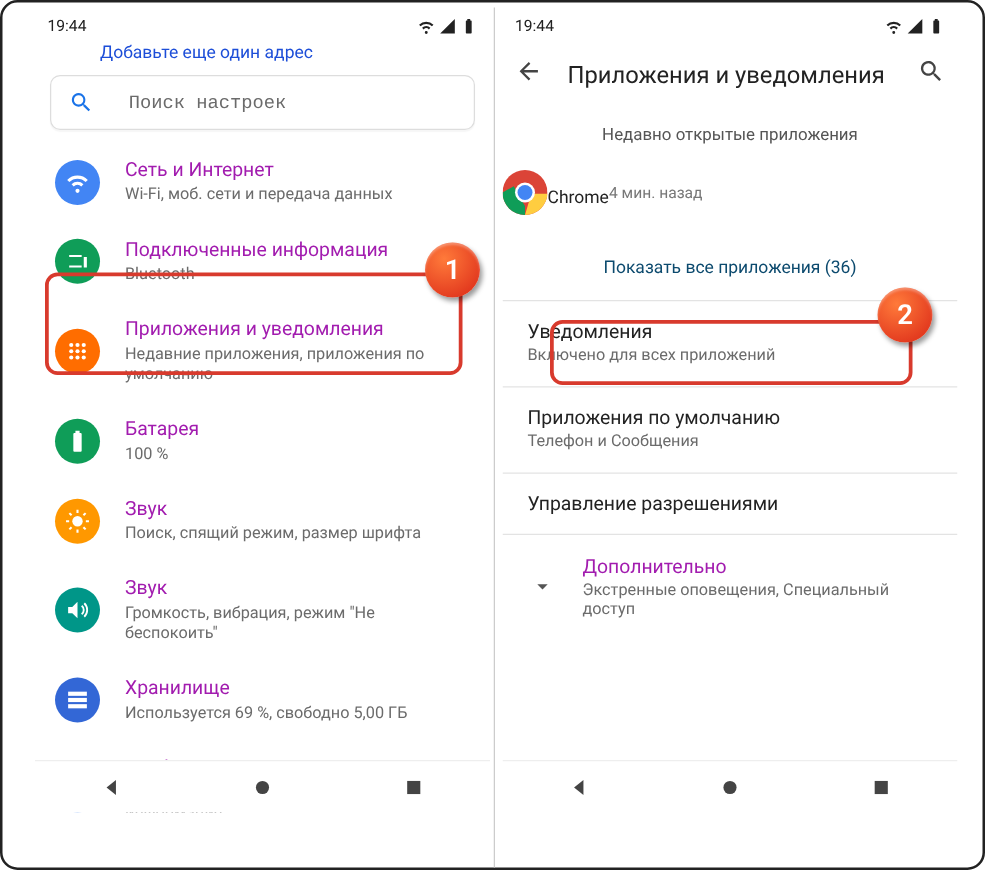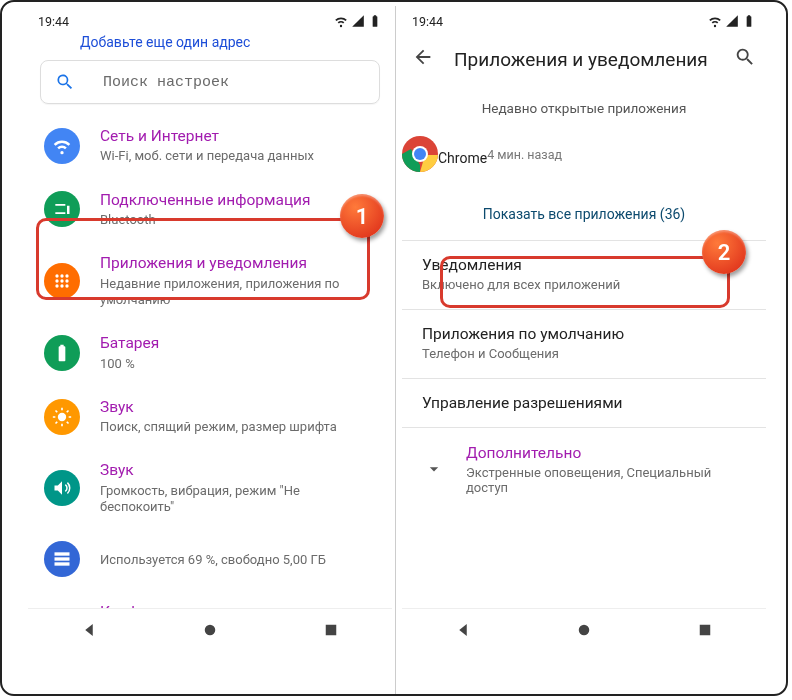--- a/index.html
+++ b/index.html
@@ -272,20 +272,21 @@
     </div>
     <div class="item">
       <div class="icon ic-sto">
           <svg viewBox="0 0 24 24">
             <rect x="3" y="4" width="18" height="4"></rect>
             <rect x="3" y="10" width="18" height="4"></rect>
             <rect x="3" y="16" width="18" height="4"></rect>
           </svg>
         </div>
       <div class="texts">
+        <div class="title">Хранилище</div>
         <div class="sub">Используется 69 %, свободно 5,00 ГБ</div>
       </div>
     </div>
     <div class="item">
       <div class="icon ic-prv">
           <svg viewBox="0 0 24 24">
             <path d="M12 2l8 4v6c0 5-3.4 9.3-8 10-4.6-.7-8-5-8-10V6z"></path>
           </svg>
         </div>
       <div class="texts">

